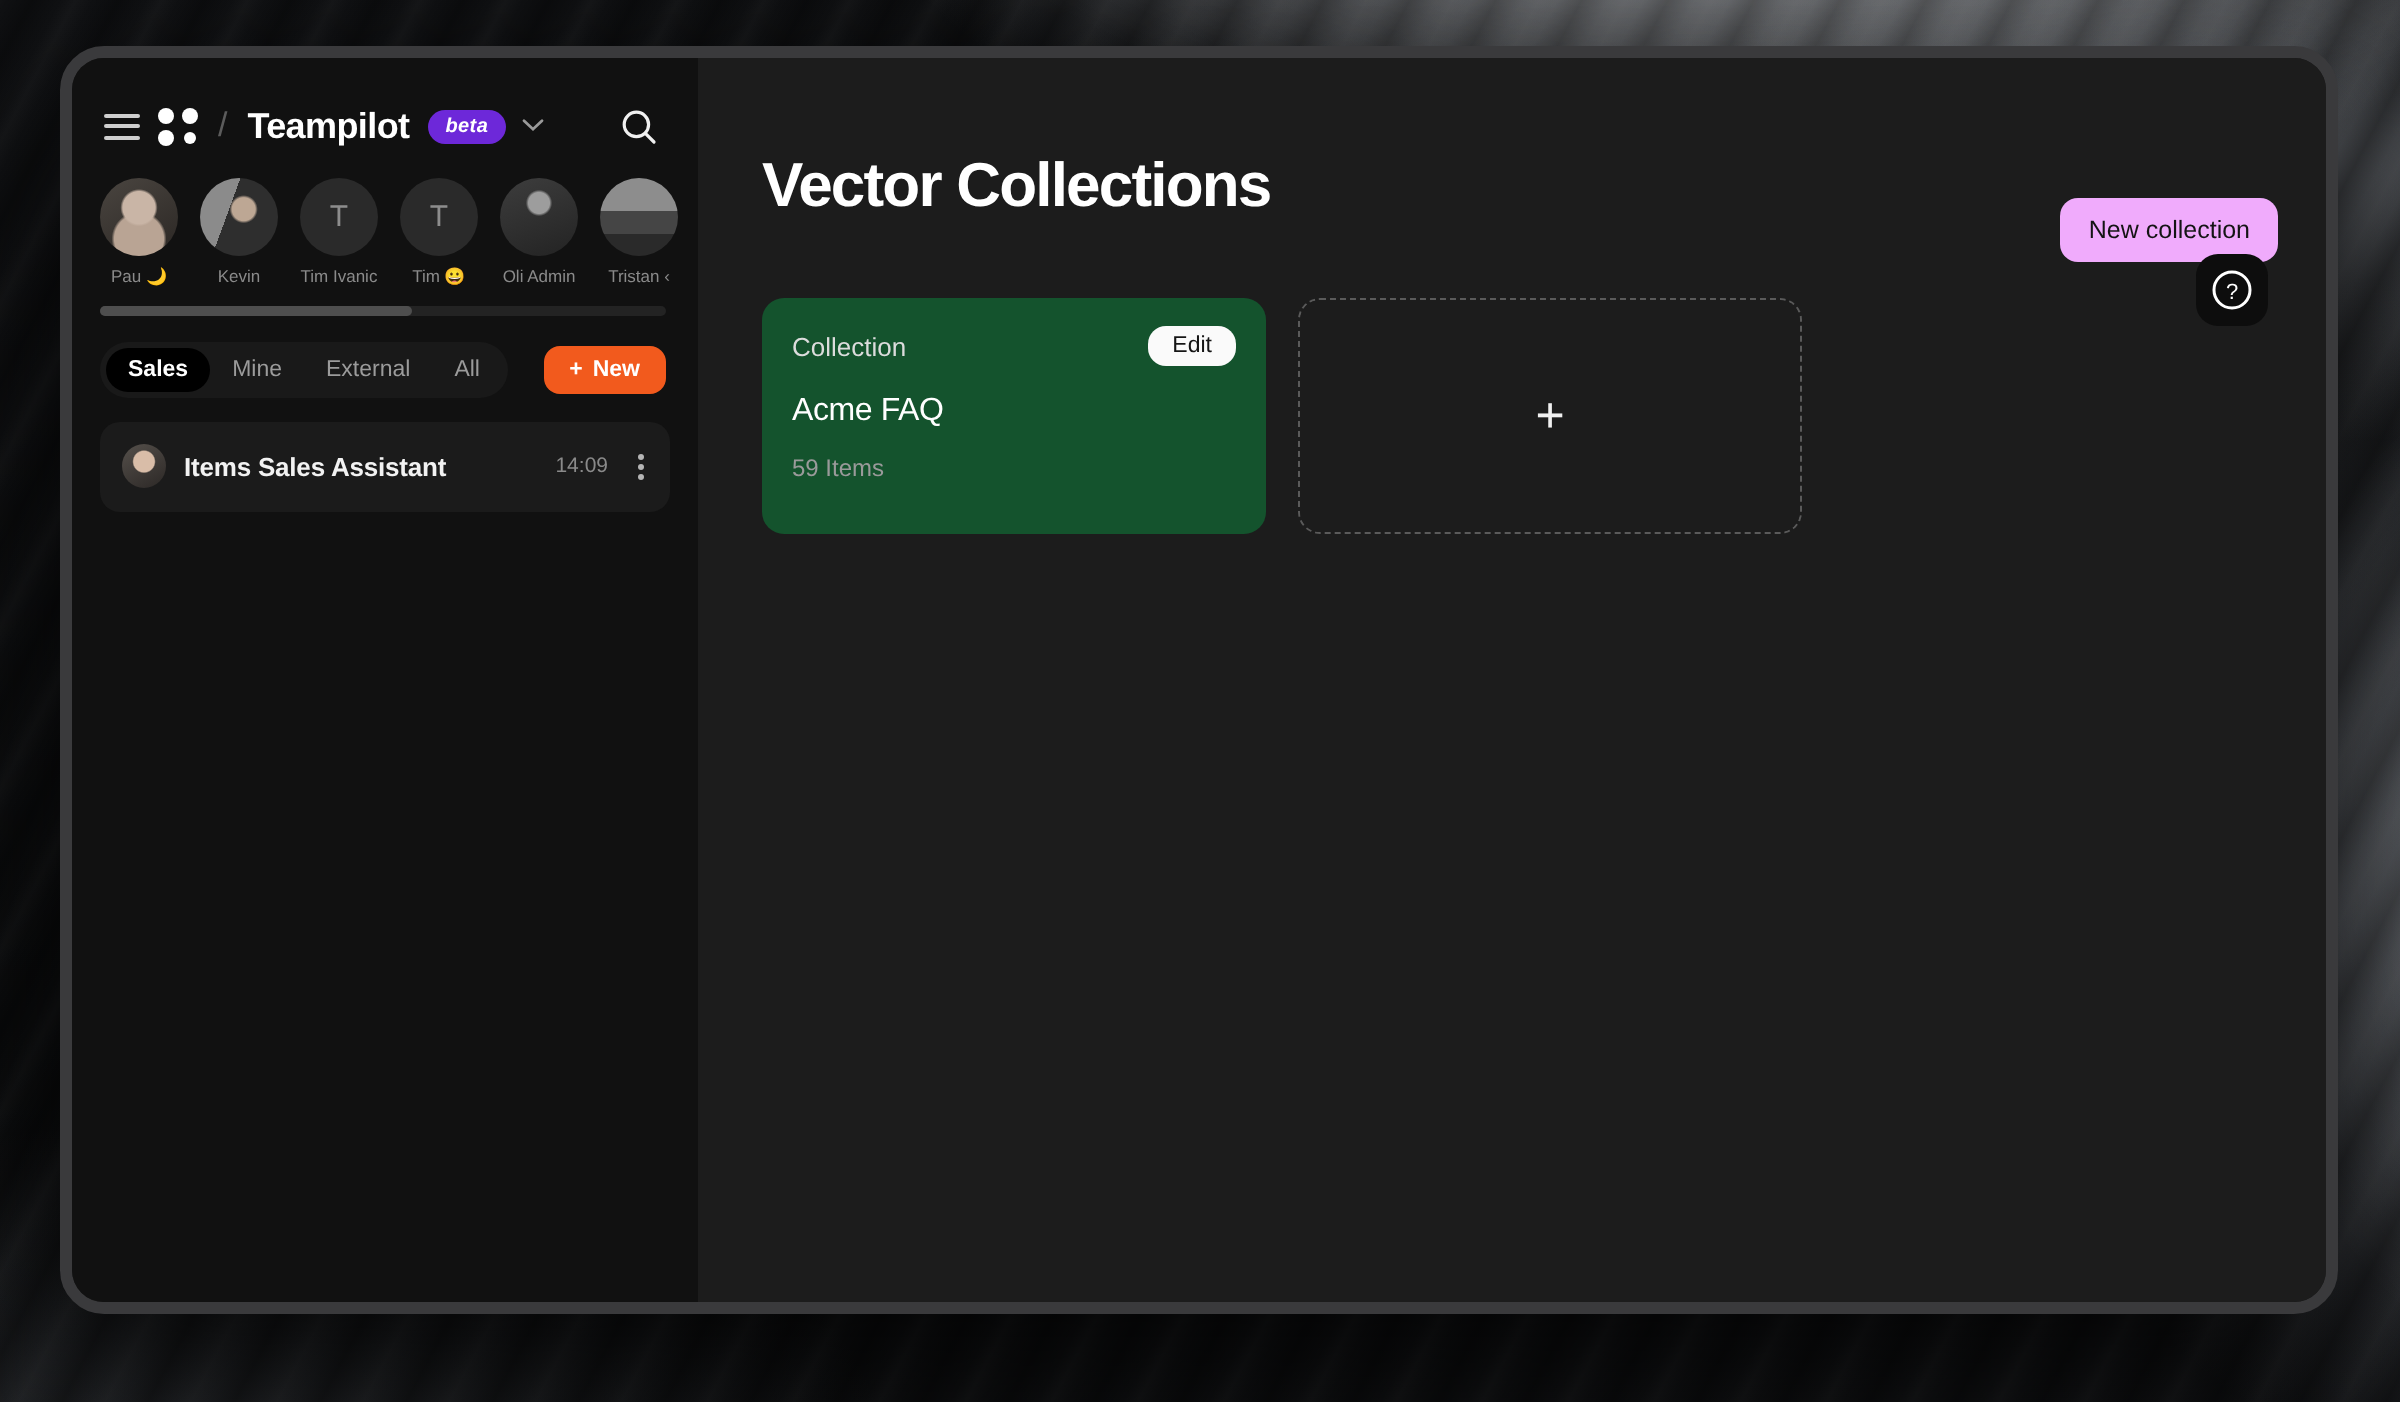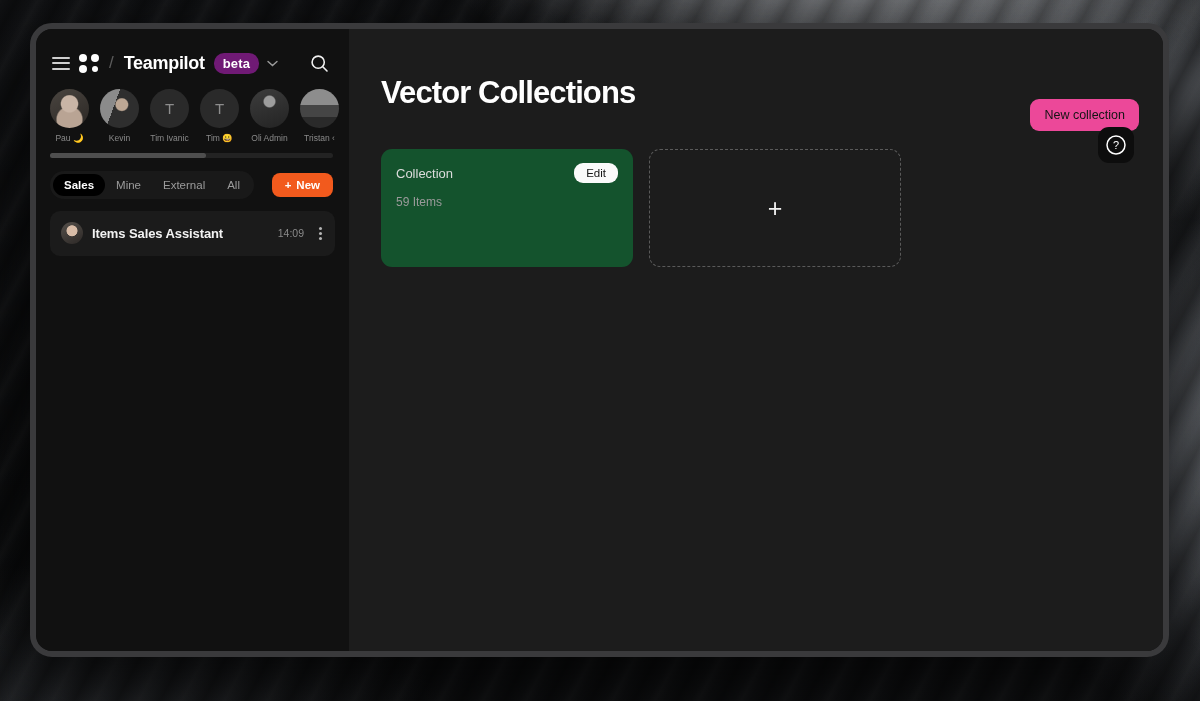--- a/index.html
+++ b/index.html
@@ -71,24 +71,25 @@
   .hamburger i { display: block; height: 2px; background: #cfcfcf; border-radius: 2px; }
   .dotlogo { position: relative; width: 20px; height: 19px; cursor: pointer; }
   .dotlogo i { position: absolute; width: 8px; height: 8px; border-radius: 50%; background: #fff; }
   .dotlogo i:nth-child(1){ left:0; top:0; }
   .dotlogo i:nth-child(2){ right:0; top:0; }
   .dotlogo i:nth-child(3){ left:0; bottom:0; }
   .dotlogo i:nth-child(4){ right:1px; bottom:1px; width:6px; height:6px; }
   .slash { color: #5c5c5c; font-size: 17px; font-weight: 400; margin: 0 1px; }
   .brand { color: #fff; font-size: 18px; font-weight: 700; letter-spacing: -0.3px; }
   .beta {
-    background: #701a75; color: #fff;
-    font-size: 13px; font-weight: 700;
+    background: #6d28d9; color: #fff;
+    font-size: 10px; font-weight: 700;
     padding: 3px 9px; border-radius: 10px;
     letter-spacing: 0.2px;
+    font-style: italic;
   }
   .chev { color: #9a9a9a; font-size: 11px; margin-left: -1px; cursor: pointer; }
   .side-head .spacer { flex: 1; }
   .searchbtn { cursor: pointer; display: flex; padding-right: 4px; }
 
   
   #avatars {
     position: relative;
     margin-top: 10px;
     padding: 0 0 0 14px;
@@ -205,21 +206,21 @@
   #page-title {
     color: #fff; font-size: 31px; font-weight: 700;
     letter-spacing: -0.9px;
   }
   #page-sub {
     color: #9a9a9a; font-size: 13.5px;
     margin-top: 7px;
   }
   #new-collection {
     position: absolute; right: 24px; top: 70px;
-    background: #ec4899; color: #141414;
+    background: #f0abfc; color: #141414;
     font-size: 12.5px; font-weight: 500;
     padding: 9px 14px; border-radius: 9px;
     border: none; cursor: pointer;
     font-family: inherit;
   }
   #help-btn {
     position: absolute; right: 29px; top: 98px;
     width: 36px; height: 36px; border-radius: 11px;
     background: #0d0d0d;
     display: flex; align-items: center; justify-content: center;
@@ -374,20 +375,21 @@
       </svg>
     </div>
 
     <div id="cards">
 
       <div class="card">
         <div class="card-head">
           <span class="card-kind">Collection</span>
           <button class="edit-btn">Edit</button>
         </div>
+        <div class="card-name">Acme FAQ</div>
         <div class="card-count">59 Items</div>
       </div>
 
       <div class="card add">
         <span class="plus-glyph">+</span>
       </div>
 
     </div>
 
   </main>

